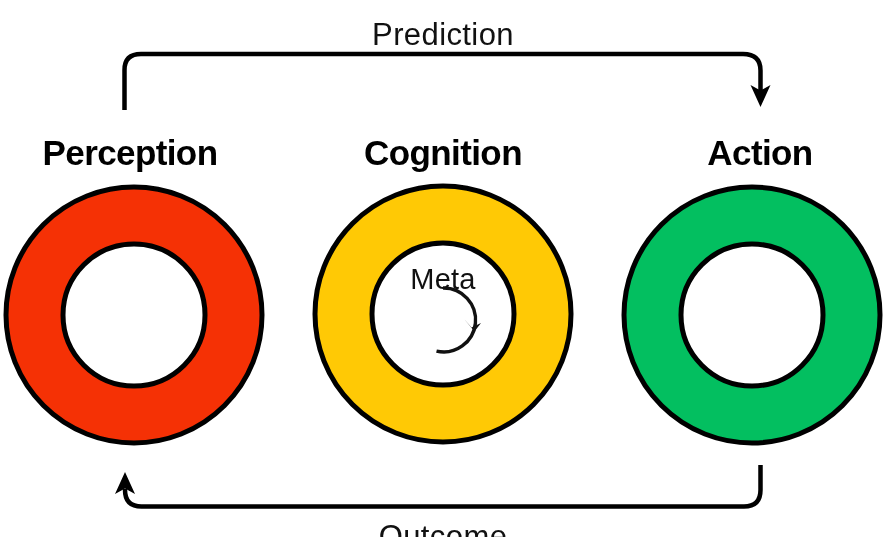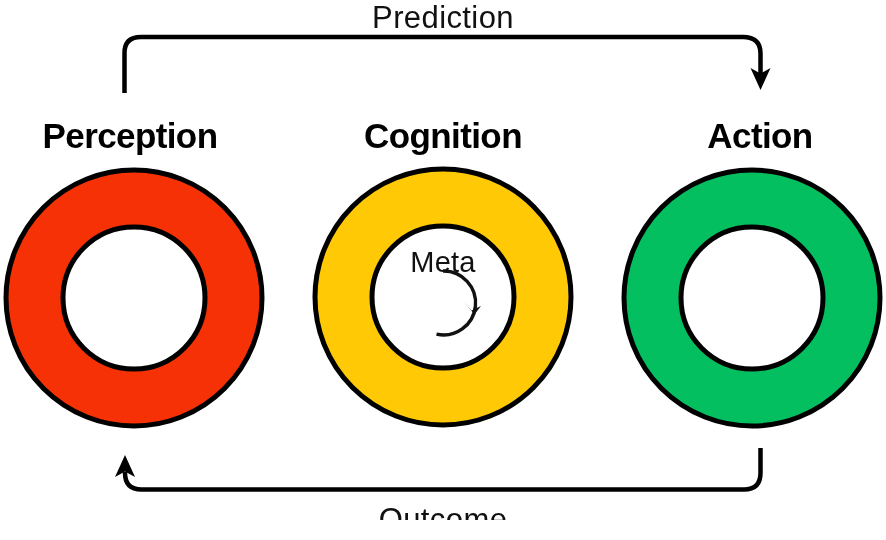--- a/index.html
+++ b/index.html
@@ -10,20 +10,21 @@
   body {
     font-family: "Liberation Sans", sans-serif;
     -webkit-font-smoothing: antialiased;
   }
   #canvas {
     position: relative;
     width: 886px;
     height: 520px;
     background: #ffffff;
     overflow: hidden;
+    margin-top: 17px;
   }
   #diagram-svg {
     position: absolute;
     left: 0;
     top: 0;
     width: 886px;
     height: 540px;
     display: block;
   }
   .stage-title {

